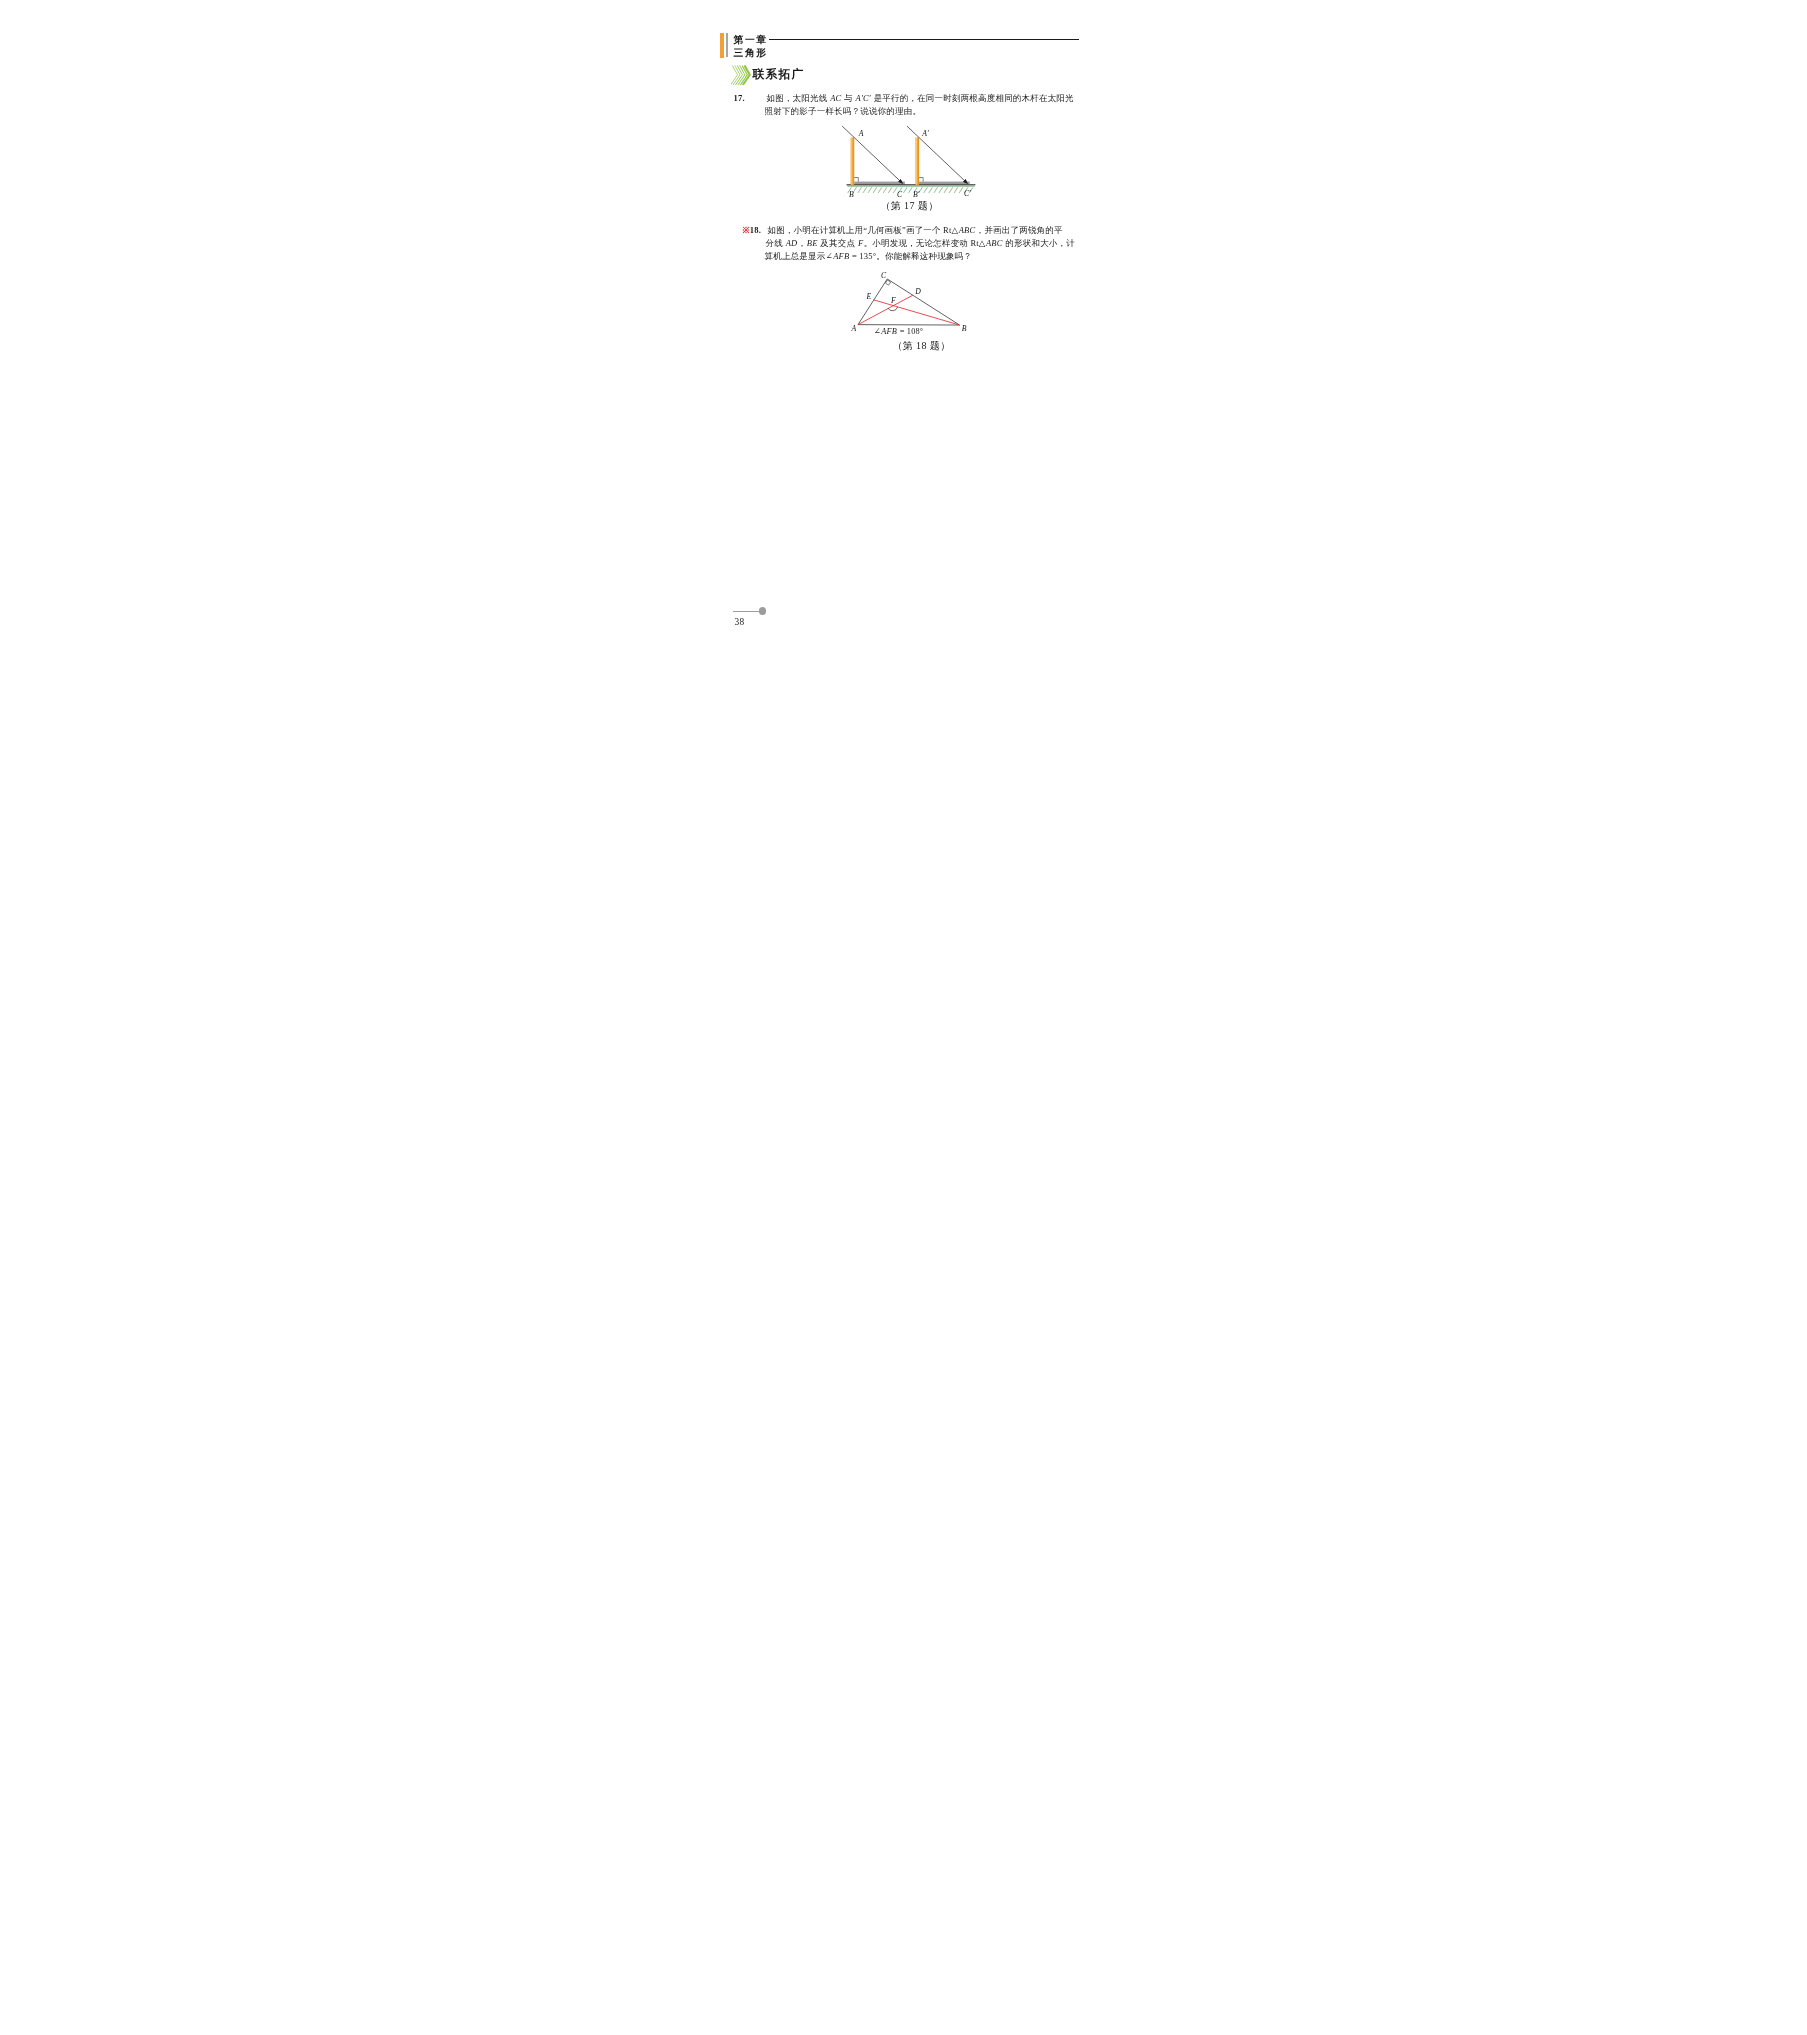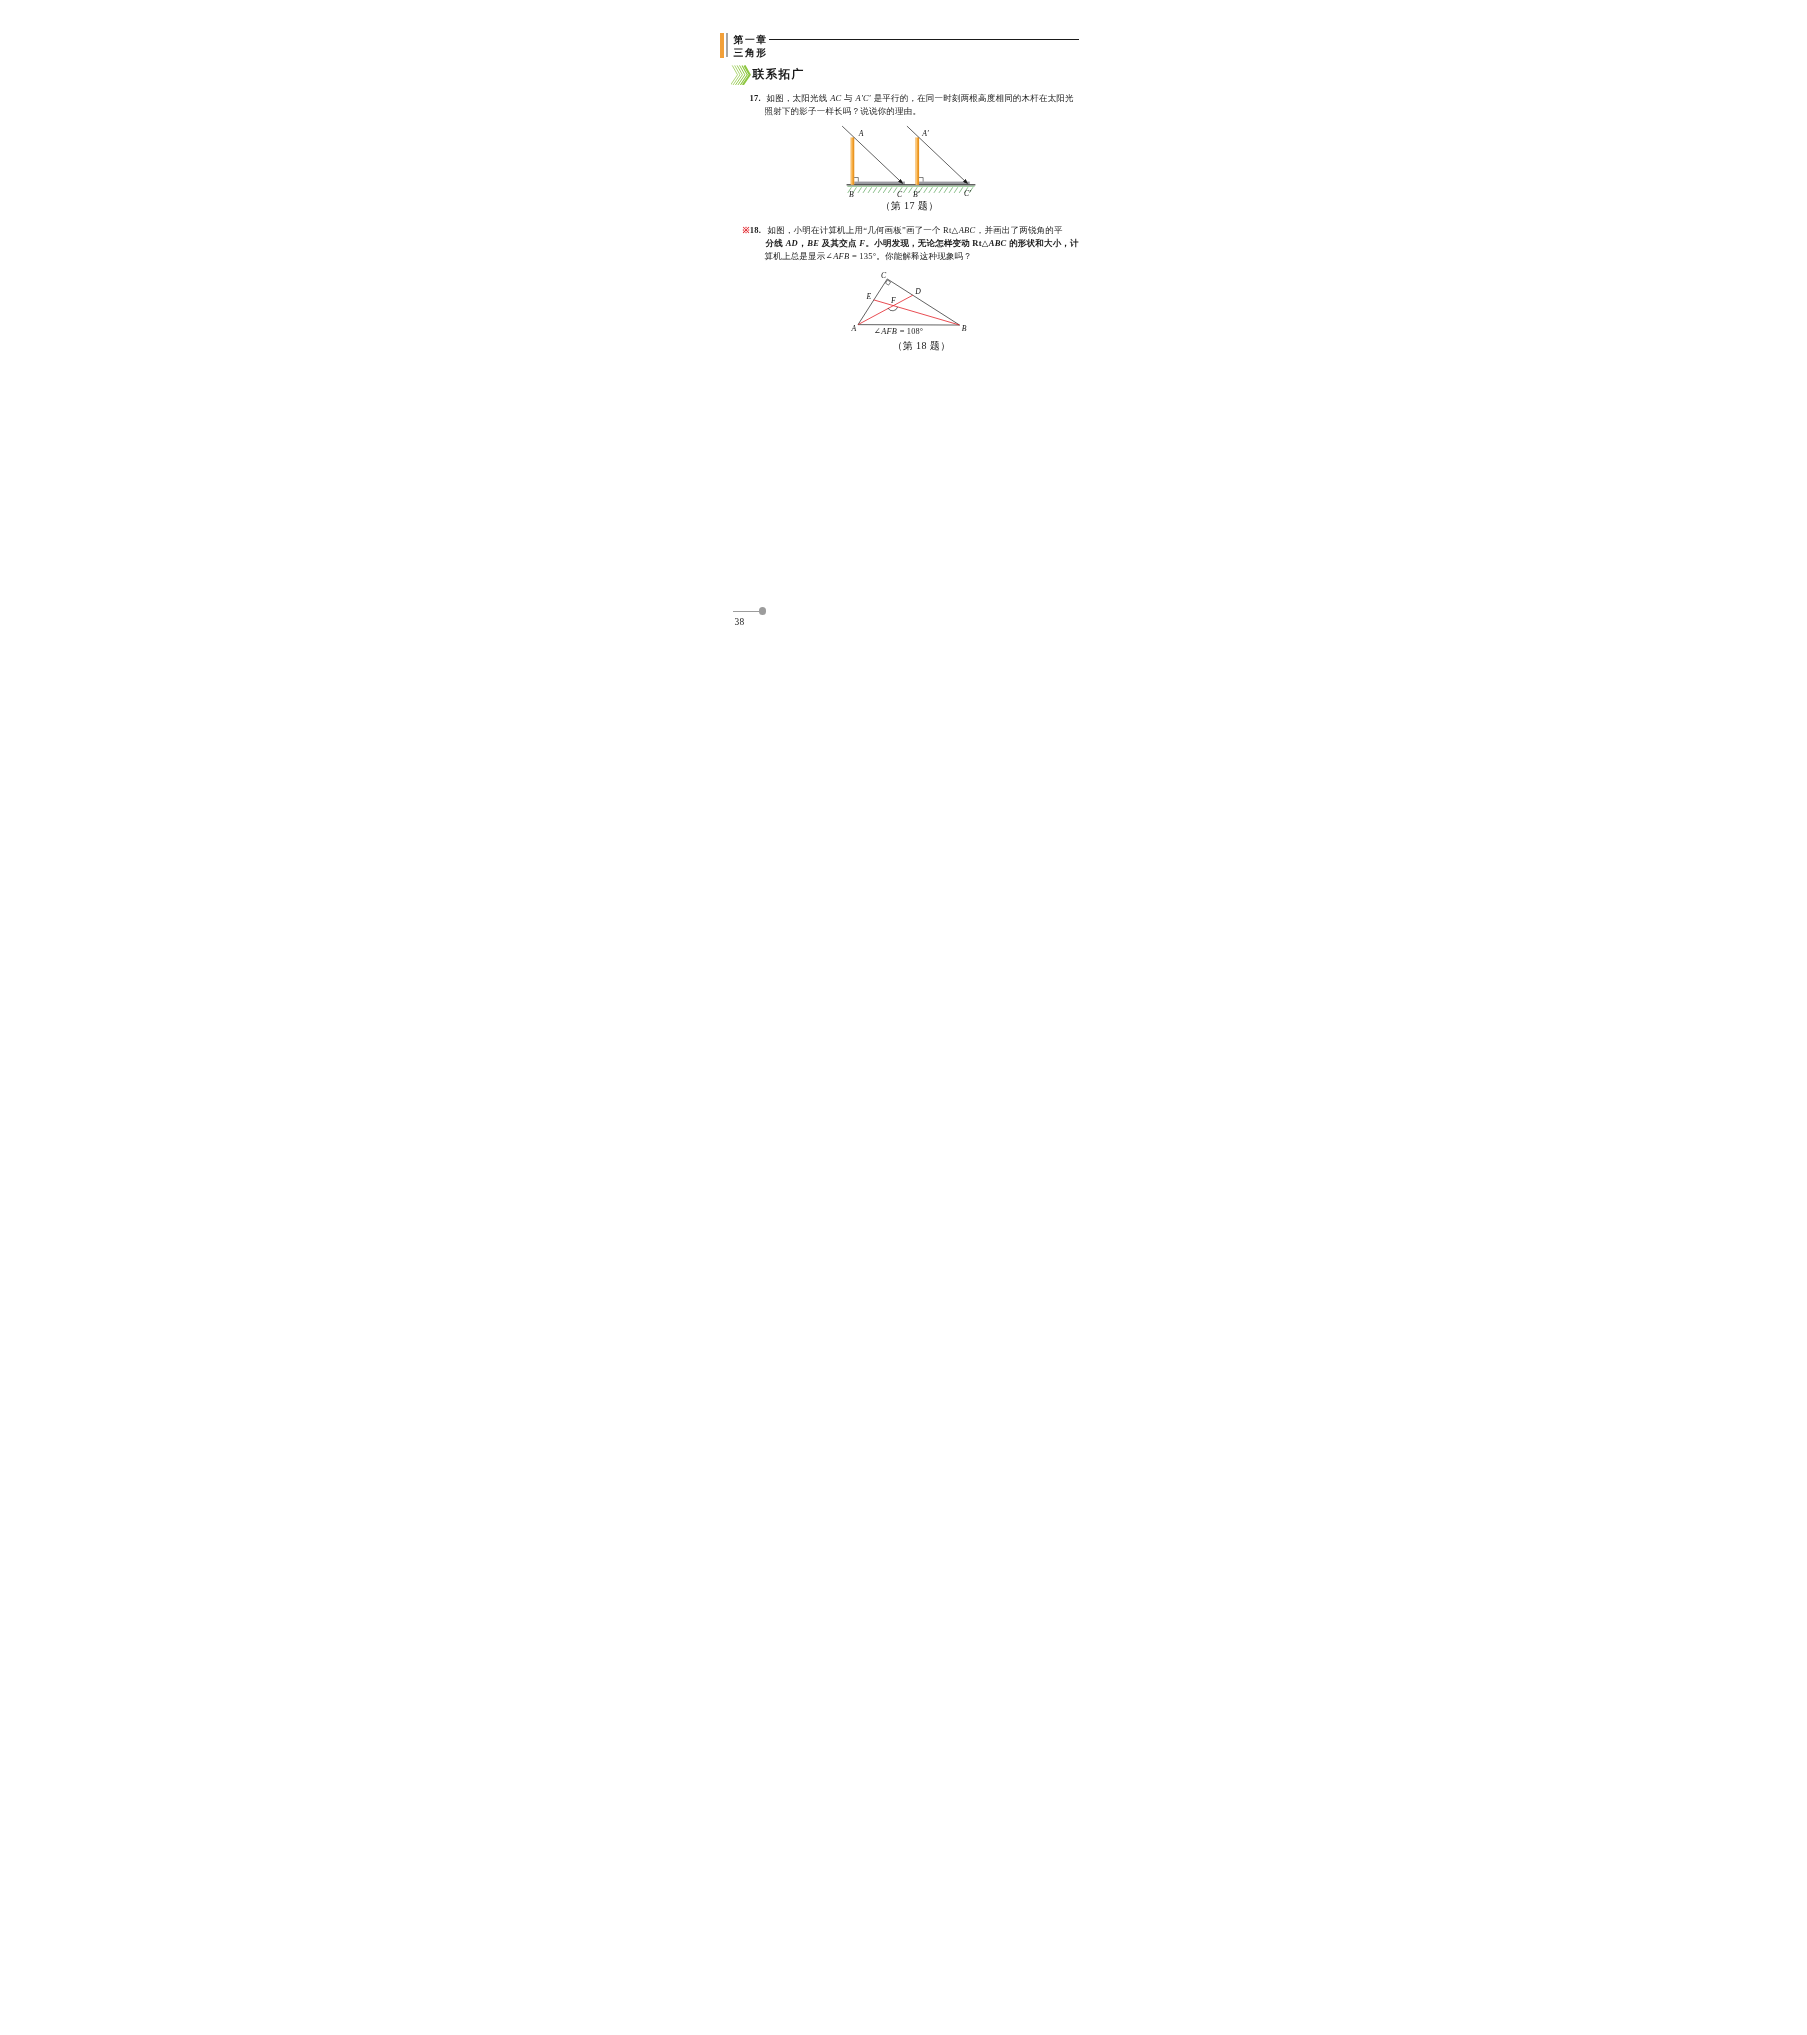--- a/index.html
+++ b/index.html
@@ -58,21 +58,21 @@
         <polyline points="9,1 22,24 5,49" stroke-width="1.8"></polyline>
         <polyline points="15,1 28,24 11,49" stroke-width="2.2"></polyline>
         <polyline points="21,1 34,24 17,49" stroke-width="2.4"></polyline>
         <polyline points="27,1 40,24 23,49" stroke-width="2.8"></polyline>
         <polyline points="33,1 46,24 29,49" stroke-width="5"></polyline>
       </g>
     </svg>
   </div>
   <div class="section-title">联系拓广</div>
 
-  <div class="tline" style="left:72px;top:92px;"><span class="pnum">17.</span></div>
+  <div class="tline" style="left:56px;top:92px;"><span class="pnum">17.</span></div>
   <div class="tline" style="left:89px;top:92px;"><span>如图，太阳光线 </span><span class="math">AC</span><span> 与 </span><span class="math">A′C′</span><span> 是平行的，在同一时刻两根高度相同的木杆在太阳光</span></div>
   <div class="tline" style="left:87px;top:105px;">照射下的影子一样长吗？说说你的理由。</div>
 
   <svg class="fig" style="left:151px;top:120px;" width="151" height="79" viewBox="370 295 370 195">
     <defs>
       <linearGradient id="poleGrad" x1="0" y1="0" x2="1" y2="0">
         <stop offset="0" stop-color="#f0a339"></stop>
         <stop offset="0.3" stop-color="#fbc674"></stop>
         <stop offset="0.6" stop-color="#f3a02c"></stop>
         <stop offset="1" stop-color="#e08a17"></stop>
@@ -129,21 +129,21 @@
     <text x="607" y="334" text-anchor="middle">A′</text>
     <text x="424" y="484" text-anchor="middle">B</text>
     <text x="543" y="484" text-anchor="middle">C</text>
     <text x="584" y="484" text-anchor="middle">B′</text>
     <text x="710" y="483" text-anchor="middle">C′</text>
   </svg>
   <div class="caption" style="left:232px;top:199px;">（第 17 题）</div>
 
   <div class="tline" style="left:65px;top:224px;"><span class="star">※</span><span class="pnum">18.</span></div>
   <div class="tline" style="left:90px;top:224px;"><span>如图，小明在计算机上用“几何画板”画了一个 Rt△</span><span class="math">ABC</span><span>，并画出了两锐角的平</span></div>
-  <div class="tline" style="left:88px;top:237px;font-weight:bold;"><span>分线 </span><span class="math">AD</span><span>，</span><span class="math">BE</span><span> 及其交点 </span><span class="math">F</span><span>。小明发现，无论怎样变动 Rt△</span><span class="math">ABC</span><span> 的形状和大小，计</span></div>
+  <div class="tline" style="left:88px;top:237px;"><span>分线 </span><span class="math">AD</span><span>，</span><span class="math">BE</span><span> 及其交点 </span><span class="math">F</span><span>。小明发现，无论怎样变动 Rt△</span><span class="math">ABC</span><span> 的形状和大小，计</span></div>
   <div class="tline" style="left:87px;top:250px;"><span>算机上总是显示∠</span><span class="math">AFB</span><span> = 135°。你能解释这种现象吗？</span></div>
 
   <svg class="fig" style="left:169px;top:269px;" width="126" height="67" viewBox="415 660 310 165">
 
     <path d="M442,797 L692,798 L514,684.5 Z" fill="none" stroke="#1a1a1a" stroke-width="1.7"></path>
 
     <path d="M514.6,687.3 L522.2,692.1 L517.3,699.7 L509.7,694.9 Z" fill="none" stroke="#111" stroke-width="1.3"></path>
 
     <line x1="442" y1="797" x2="577" y2="724.5" stroke="#e2232a" stroke-width="2"></line>
     <line x1="692" y1="798" x2="480.5" y2="736" stroke="#e2232a" stroke-width="2"></line>

